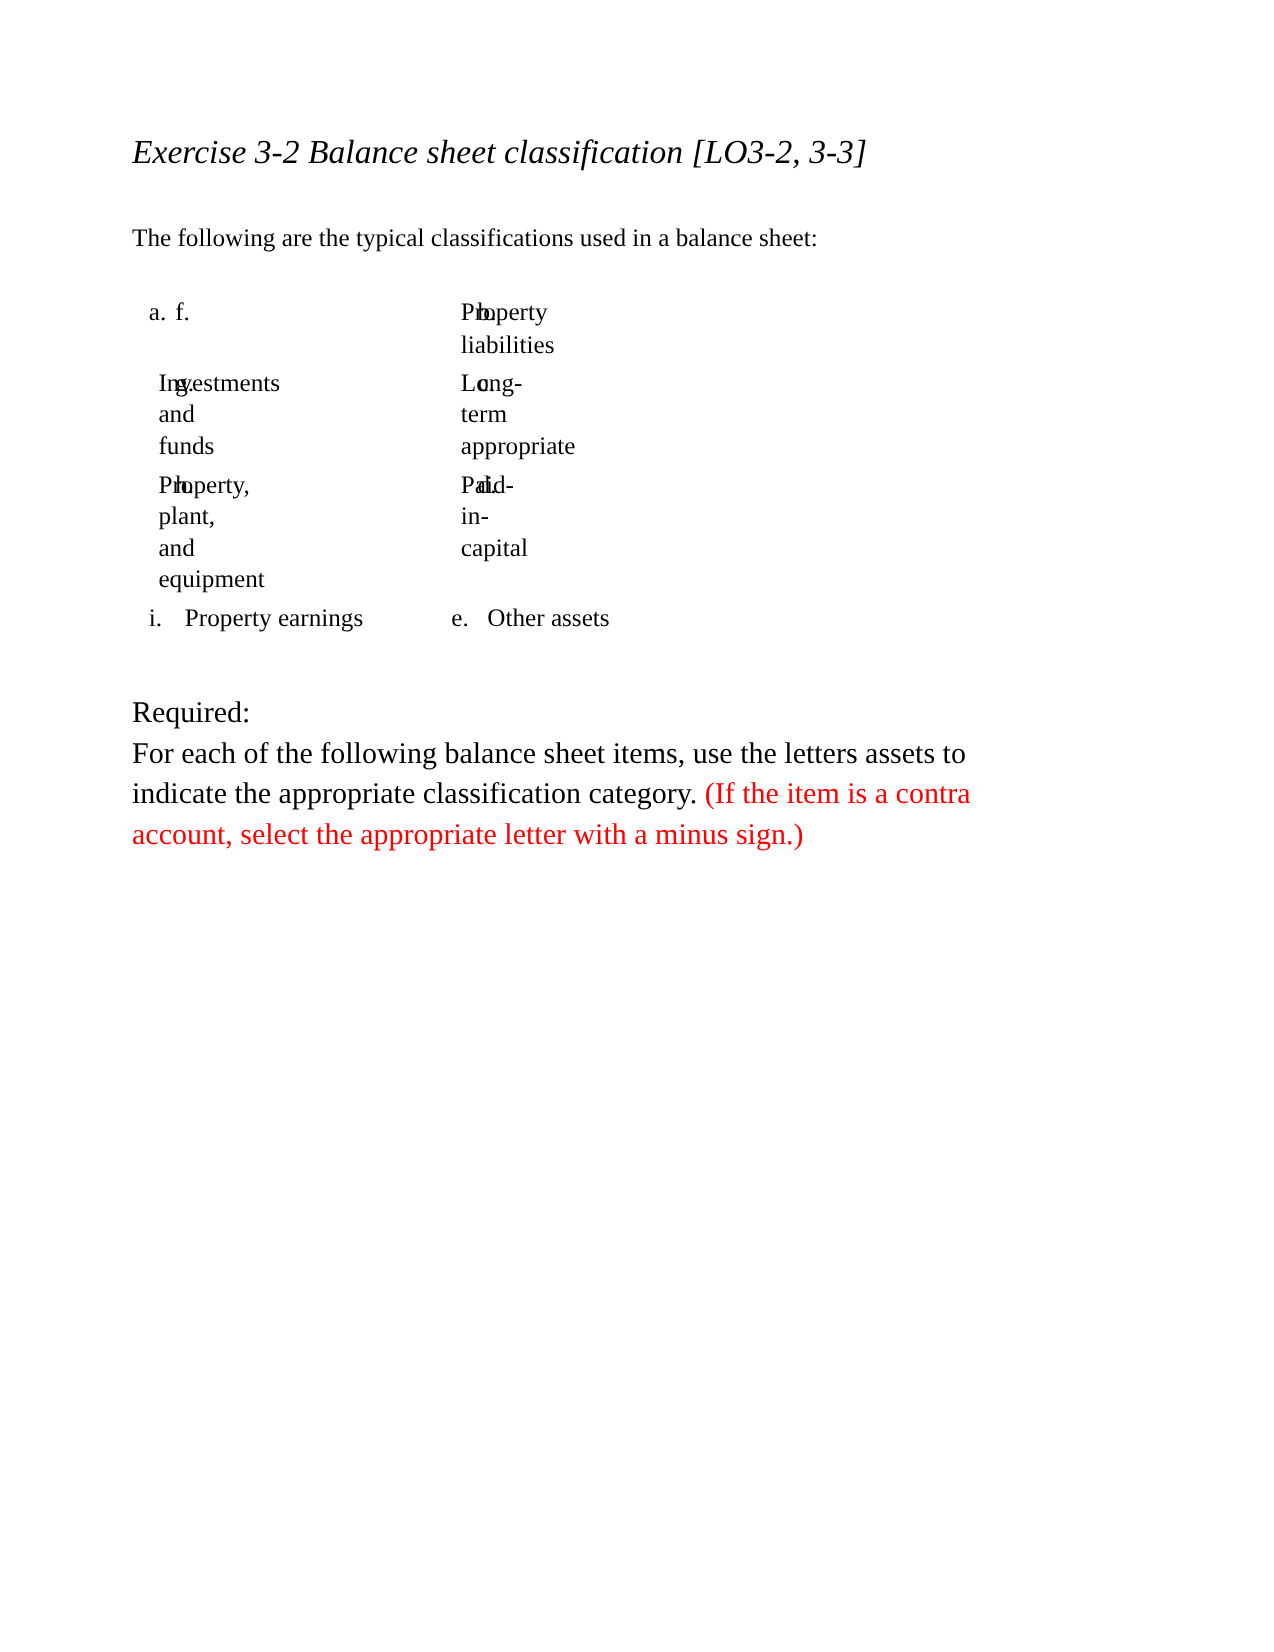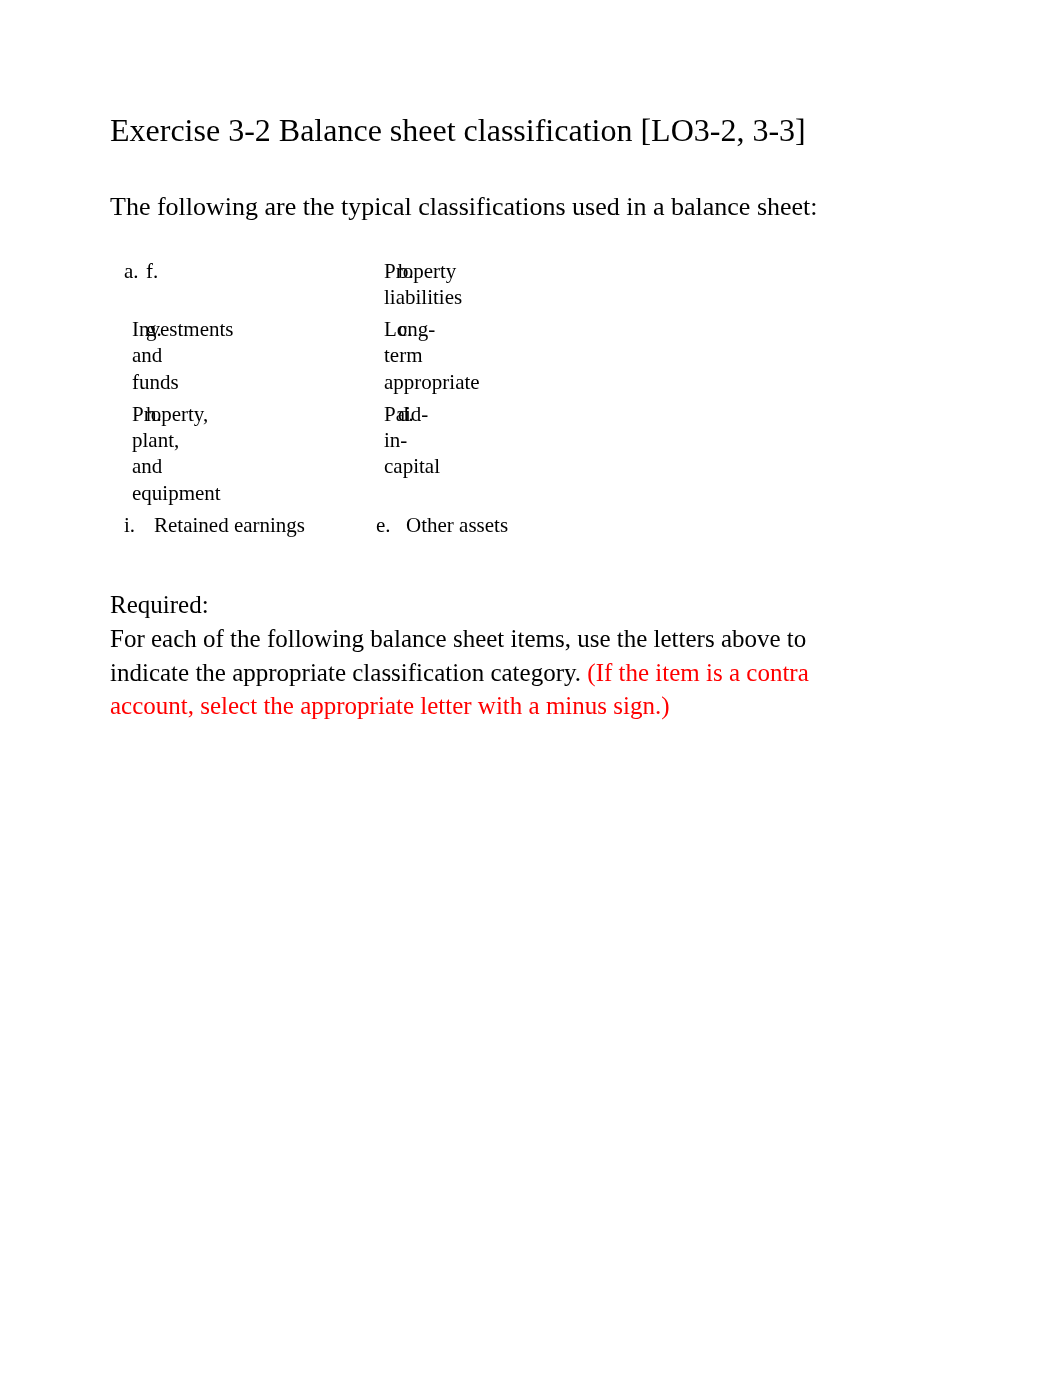--- a/index.html
+++ b/index.html
@@ -9,26 +9,27 @@
       font-family: "Times New Roman", Times, serif;
       color: #000000;
       width: 1062px;
       height: 1377px;
       box-sizing: border-box;
     }
     .page {
       padding: 110px 110px 0 110px;
     }
     .title {
-      font-size: 32px;
+      font-size: 28px;
       margin-bottom: 40px;
       line-height: 1.3;
+      font-style: italic;
     }
     .intro {
-      font-size: 26px;
+      font-size: 21px;
       margin-bottom: 36px;
     }
     .classifications {
       display: grid;
       grid-template-columns: 22px 230px 22px 170px;
       column-gap: 0;
       row-gap: 6px;
       font-size: 21px;
       margin-left: 14px;
       margin-bottom: 44px;
@@ -69,27 +70,27 @@
     <div class="letter">g.</div>
     <div class="label">Long-term appropriate</div>
 
     <div class="letter">c.</div>
     <div class="label">Property, plant, and equipment</div>
     <div class="letter">h.</div>
     <div class="label">Paid-in-capital</div>
 
     <div class="letter">d.</div>
     <div class="letter">i.</div>
-    <div class="label">Retained earnings</div>
+    <div class="label">Property earnings</div>
 
     <div class="letter">e.</div>
     <div class="label">Other assets</div>
     <div></div>
     <div></div>
   </div>
 
   <div class="required">
     <span>Required:</span><br>
-    <span>For each of the following balance sheet items, use the letters above to indicate the appropriate classification category.</span>
+    <span>For each of the following balance sheet items, use the letters assets to indicate the appropriate classification category.</span>
     <span class="red">(If the item is a contra account, select the appropriate letter with a minus sign.)</span>
   </div>
 
 </div>
 
 </body></html>

